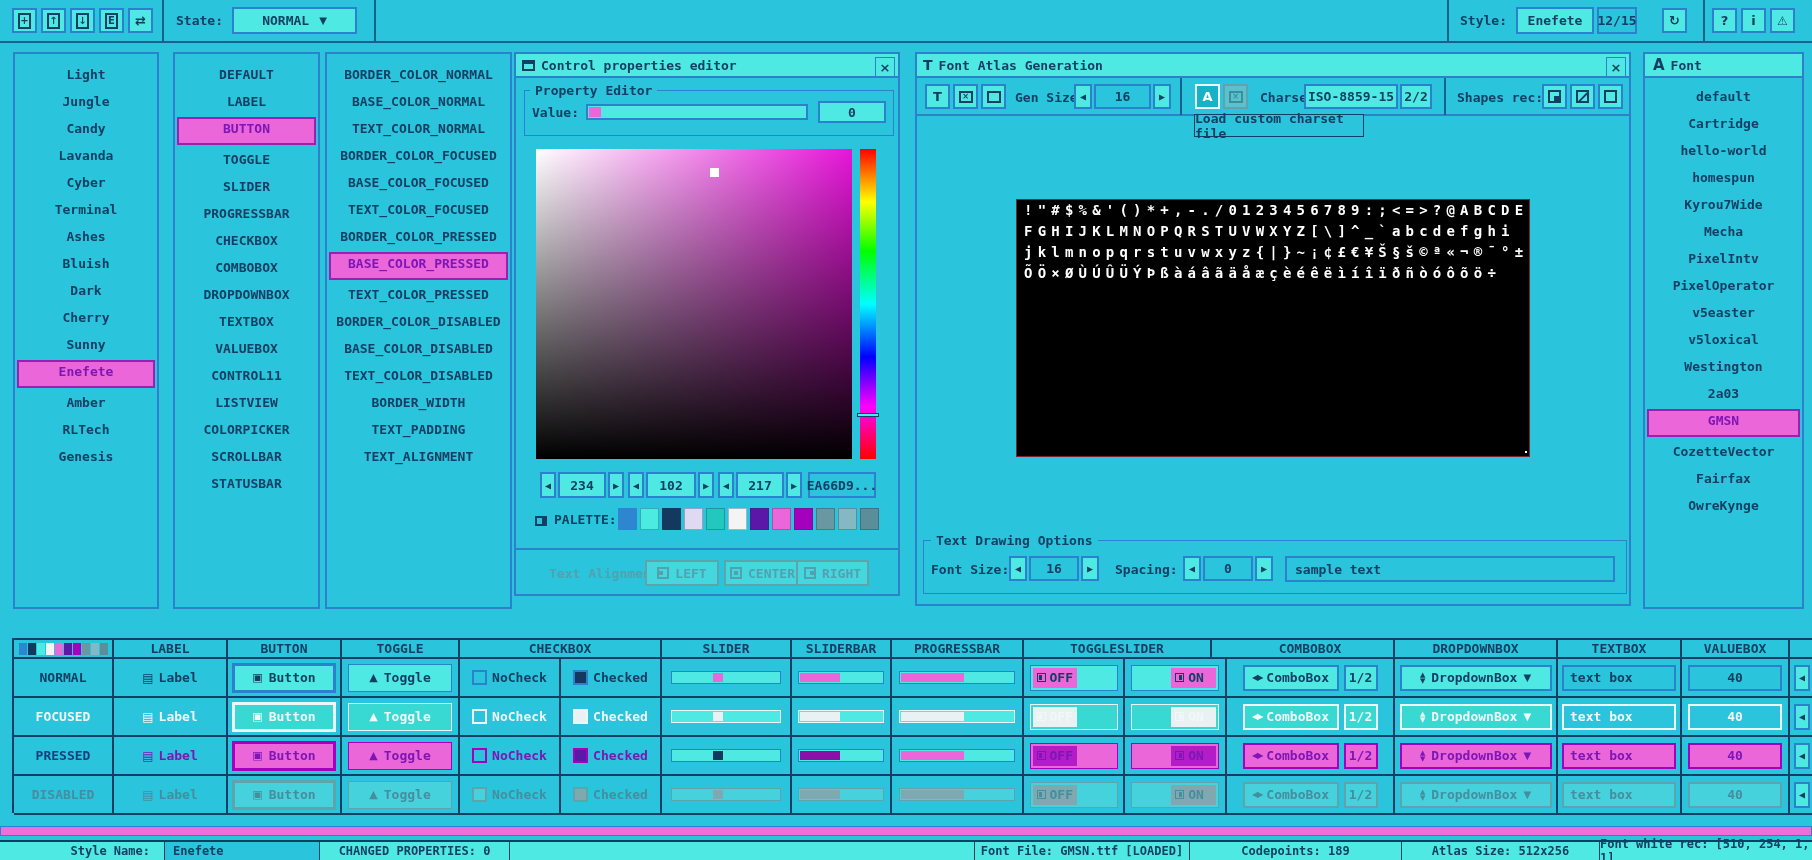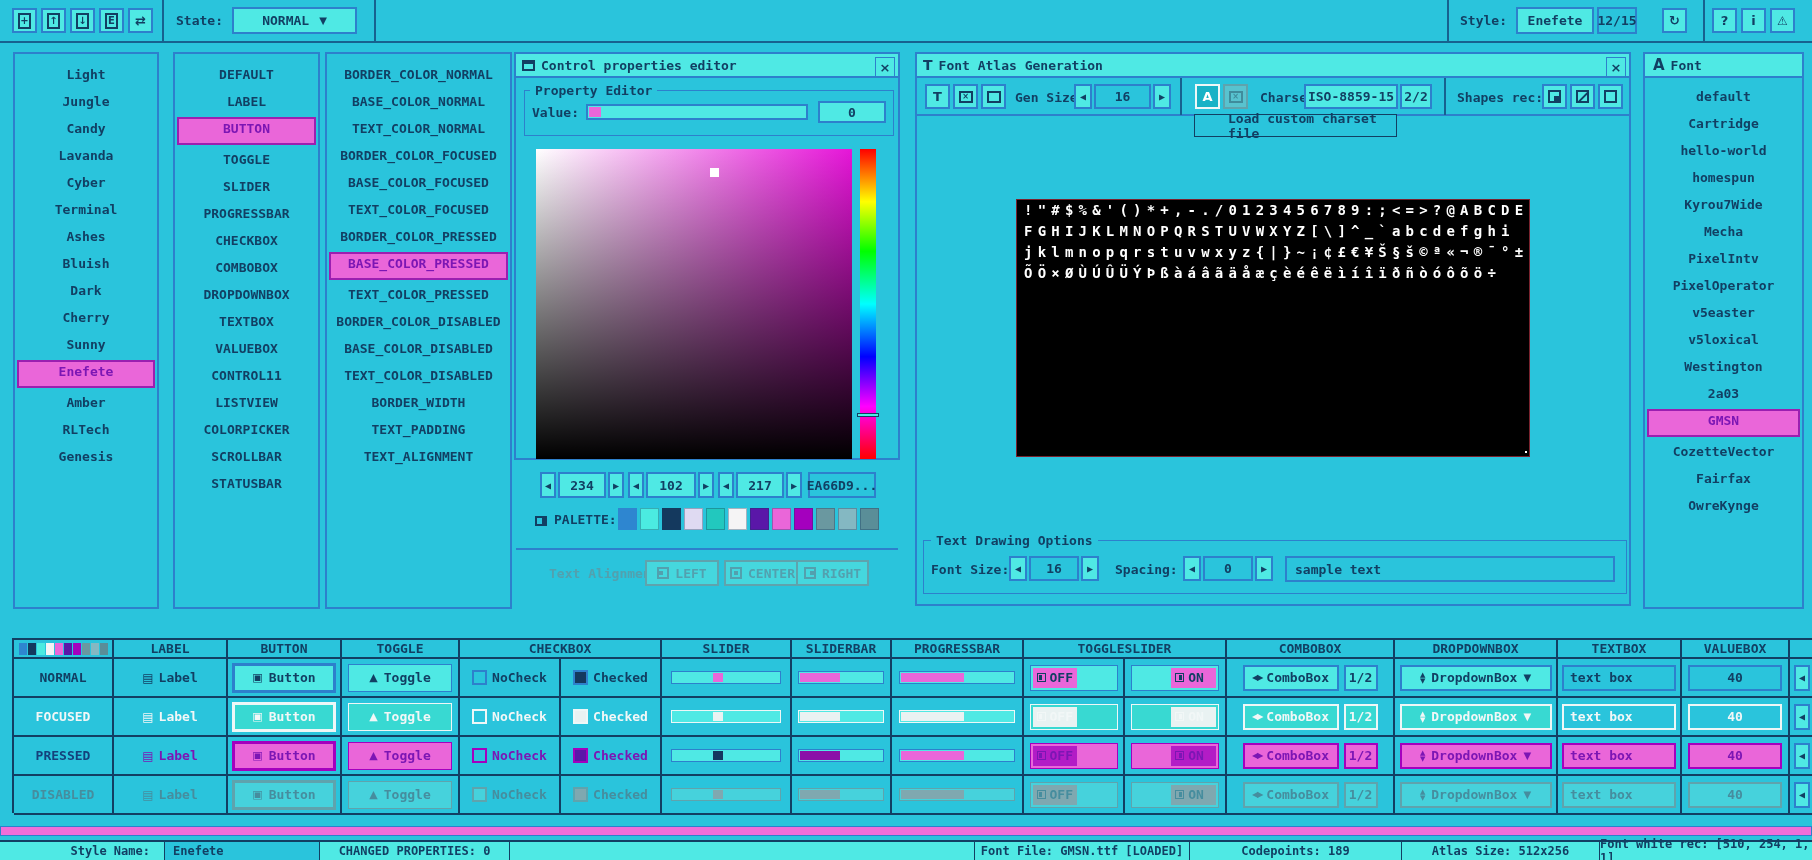--- a/index.html
+++ b/index.html
@@ -51,37 +51,37 @@
   .img-ic{width:14px;height:12px;border:2px solid currentColor;box-sizing:border-box;display:flex;align-items:center;justify-content:center;
           font-size:8px;line-height:8px;font-family:"DejaVu Sans",sans-serif;}
   .sq-ic{width:13px;height:13px;border:2px solid #123f63;box-sizing:border-box;position:relative;}
   .sq-corner::after{content:"";position:absolute;right:0;bottom:0;width:5px;height:5px;background:#123f63;}
   .sq-diag::after{content:"";position:absolute;left:-1px;top:4px;width:13px;height:2px;background:#123f63;transform:rotate(-45deg);}
   #atlas{position:absolute;left:99px;top:145px;width:512px;height:256px;background:#000;border:1px solid #79232e;box-sizing:content-box;
          padding:0;color:#fff;}
   .atlas-row{height:21px;line-height:21px;padding-left:7px;font-size:14px;letter-spacing:5.2px;font-weight:bold;color:#fff;white-space:nowrap;overflow:hidden;}
   #atlas-dot{position:absolute;right:2px;bottom:3px;width:2px;height:2px;background:#fff;}
   .tooltip{position:absolute;background:#2ac4dc;border:1px solid #123f63;color:#123f63;
-           display:flex;align-items:center;justify-content:center;padding-left:33px;}
+           display:flex;align-items:center;justify-content:center;}
   
   #font-panel{position:absolute;left:1643px;top:52px;width:161px;height:557px;border:2px solid #2d80cc;box-sizing:border-box;background:#2ac4dc;}
   #font-panel-header{height:24px;background:#4fe9e4;border-bottom:2px solid #2d80cc;display:flex;align-items:center;padding-left:8px;gap:6px;box-sizing:border-box;}
   
   #ptable{position:absolute;left:12px;top:638px;width:1800px;height:175px;border-top:2px solid #123f63;border-left:2px solid #123f63;box-sizing:border-box;}
   .trow{position:absolute;left:0;width:1800px;border-bottom:2px solid #123f63;box-sizing:border-box;}
   .cell{position:absolute;top:0;bottom:0;border-right:2px solid #123f63;box-sizing:border-box;
         display:flex;align-items:center;justify-content:center;gap:5px;}
   .col-state{left:0;width:100px;}  .col-label{left:100px;width:114px;}
   .col-button{left:214px;width:114px;} .col-toggle{left:328px;width:118px;}
   .col-nocheck{left:446px;width:101px;} .col-checked{left:547px;width:101px;}
   .col-checkhdr{left:446px;width:202px;}
   .col-slider{left:648px;width:130px;} .col-sliderbar{left:778px;width:100px;}
   .col-progress{left:878px;width:132px;}
   .col-off{left:1010px;width:101px;} .col-on{left:1111px;width:102px;}
-  .col-tshdr{left:1010px;width:203px;}
+  .col-tshdr{left:1010px;width:188px;}
   .col-combo{left:1213px;width:168px;} .col-dropdown{left:1381px;width:163px;}
   .col-textbox{left:1544px;width:124px;} .col-valuebox{left:1668px;width:108px;}
   .col-extra{left:1776px;width:24px;border-right:none;justify-content:flex-start;overflow:hidden;}
   #ptable-header .cell{color:#123f63;}
   .hdr-colors{display:flex;gap:1px;} .hdr-colors>div{width:8px;height:12px;}
   
   .w-btn{width:104px;height:30px;border:3px solid #2d80cc;background:#4fe9e4;box-sizing:border-box;
          display:flex;align-items:center;justify-content:center;gap:6px;}
   .w-toggle{width:104px;height:28px;border:1px solid #2d80cc;background:#4fe9e4;box-sizing:border-box;
             display:flex;align-items:center;justify-content:center;gap:6px;}
@@ -235,21 +235,21 @@
       <div class="list-item selected">BASE_COLOR_PRESSED</div>
       <div class="list-item">TEXT_COLOR_PRESSED</div>
       <div class="list-item">BORDER_COLOR_DISABLED</div>
       <div class="list-item">BASE_COLOR_DISABLED</div>
       <div class="list-item">TEXT_COLOR_DISABLED</div>
       <div class="list-item">BORDER_WIDTH</div>
       <div class="list-item">TEXT_PADDING</div>
       <div class="list-item">TEXT_ALIGNMENT</div>
     </div>
 
-  <div class="window" style="left:514px;top:52px;width:386px;height:408px">
+  <div class="window" style="left:514px;top:52px;width:386px;height:544px">
     <div class="titlebar">
       <span class="win-ic"></span>
       <span>Control properties editor</span>
       <span class="title-close">×</span>
     </div>
     <div class="groupbox" style="left:8px;top:36px;width:370px;height:46px"></div>
     <span class="group-label" style="left:14px;top:29px">Property Editor</span>
     <span class="abs" style="left:16px;top:51px">Value:</span>
     <div class="abs" style="left:70px;top:50px;width:222px;height:16px;background:#4fe9e4;border:2px solid #2d80cc;box-sizing:border-box">
       <div class="abs" style="left:1px;top:1px;width:12px;height:10px;background:#ea66d9"></div>

